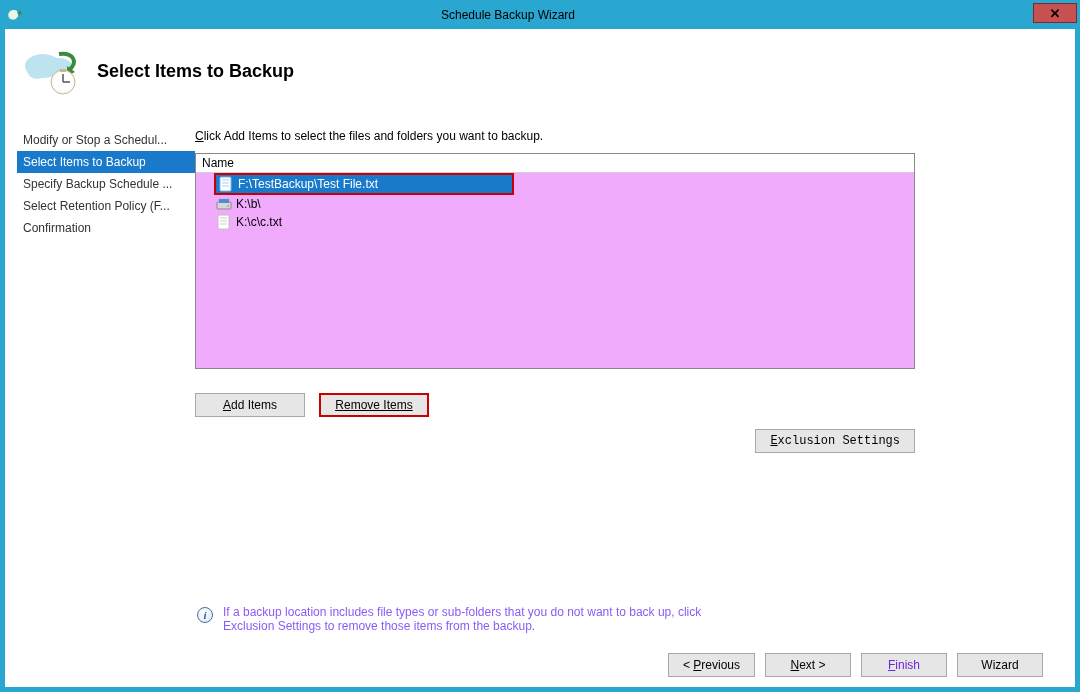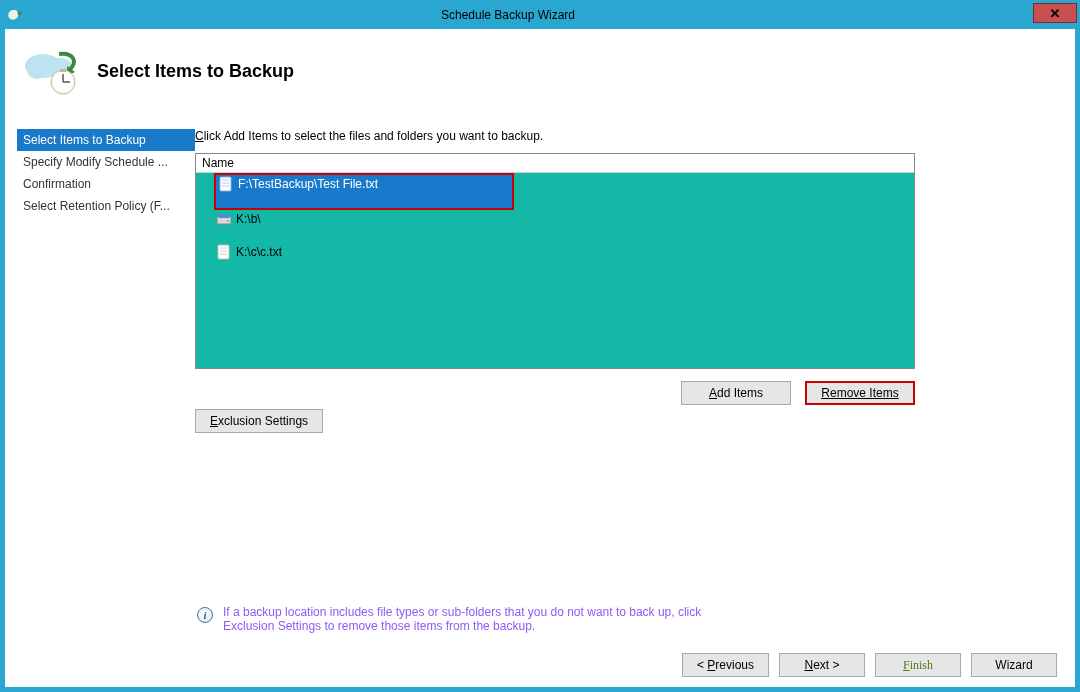--- a/index.html
+++ b/index.html
@@ -109,55 +109,55 @@
     position: relative;
   }
   .main .prompt {
     margin: 0 0 10px 0;
   }
   .main .prompt u { text-decoration: underline; }
 
   .listbox {
     width: 720px;
     border: 1px solid #888;
-    background: #14b8a6;
+    background: #f0abfc;
     height: 216px;
     overflow: auto;
   }
   .listbox .col-header {
     border-bottom: 1px solid #d0d0d0;
     padding: 2px 6px;
     font-size: 12px;
     background: #fff;
   }
   .list-row {
     display: flex;
     align-items: center;
-    padding: 1px 6px 16px 20px;
+    padding: 1px 6px 1px 20px;
     gap: 4px;
     position: relative;
   }
   .list-row.selected {
     background: #1979ca;
     color: #fff;
     border: 2px solid #c80000;
     margin: 0 400px 0 18px;
     padding-left: 2px;
   }
   .list-row .ficon {
     width: 16px; height: 16px; flex: 0 0 16px;
     display: flex; align-items: center; justify-content: center;
   }
 
   .btn-row {
     width: 720px;
     display: flex;
-    justify-content: flex-end;
+    justify-content: flex-start;
     gap: 14px;
-    margin-top: 12px;
+    margin-top: 24px;
   }
   .btn {
     min-width: 110px;
     height: 24px;
     background: #e6e6e6;
     border: 1px solid #a8a8a8;
     display: flex;
     align-items: center;
     justify-content: center;
     font-size: 12px;
@@ -166,21 +166,23 @@
   }
   .btn.highlight {
     border: 2px solid #c80000;
     text-decoration: underline;
   }
   .btn u { text-decoration: underline; }
 
   .settings-row {
     width: 720px;
     display: flex;
-    margin-top: 4px;
+    justify-content: flex-end;
+    margin-top: 12px;
+    font-family: Liberation Mono, monospace;
   }
 
   .info-block {
     position: absolute;
     left: 0; bottom: 0;
     width: 720px;
     display: flex;
     align-items: flex-start;
     gap: 10px;
     padding: 0 0 0 2px;
@@ -199,31 +201,30 @@
     margin-top: 2px;
   }
   .info-block .itext {
     max-width: 480px;
     color: #8b5cf6;
   }
 
   .footer {
     position: absolute;
     left: 0; right: 0; bottom: 10px;
-    padding-right: 18px;
+    padding-right: 32px;
     display: flex;
     justify-content: flex-end;
     gap: 10px;
   }
   .footer .btn {
     min-width: 86px;
   }
   .footer .btn.disabled {
-    color: #4d7c0f;
-    font-family: Liberation Serif, serif;
+    color: #6d28d9;
   }
 
   
   svg { display: block; }
 </style>
 </head>
 <body>
 
 <div class="window">
 
@@ -258,24 +259,25 @@
             <line x1="42" y1="36" x2="49" y2="36" stroke="#555" stroke-width="1.5"></line>
             <rect x="39" y="23" width="6" height="3" fill="#c7b98a"></rect>
           </svg>
         </div>
         <div class="page-title">Select Items to Backup</div>
       </div>
 
       <div class="body">
 
         <div class="sidebar">
+          <div class="step">Modify or Stop a Schedul...</div>
           <div class="step selected">Select Items to Backup</div>
-          <div class="step">Specify Modify Schedule ...</div>
+          <div class="step">Specify Backup Schedule ...</div>
+          <div class="step">Select Retention Policy (F...</div>
           <div class="step">Confirmation</div>
-          <div class="step">Select Retention Policy (F...</div>
         </div>
 
         <div class="main">
           <p class="prompt">
             <u>C</u><span>lick Add Items to select the files and folders you want to backup.</span>
           </p>
 
           <div class="listbox">
             <div class="col-header">Name</div>
 

